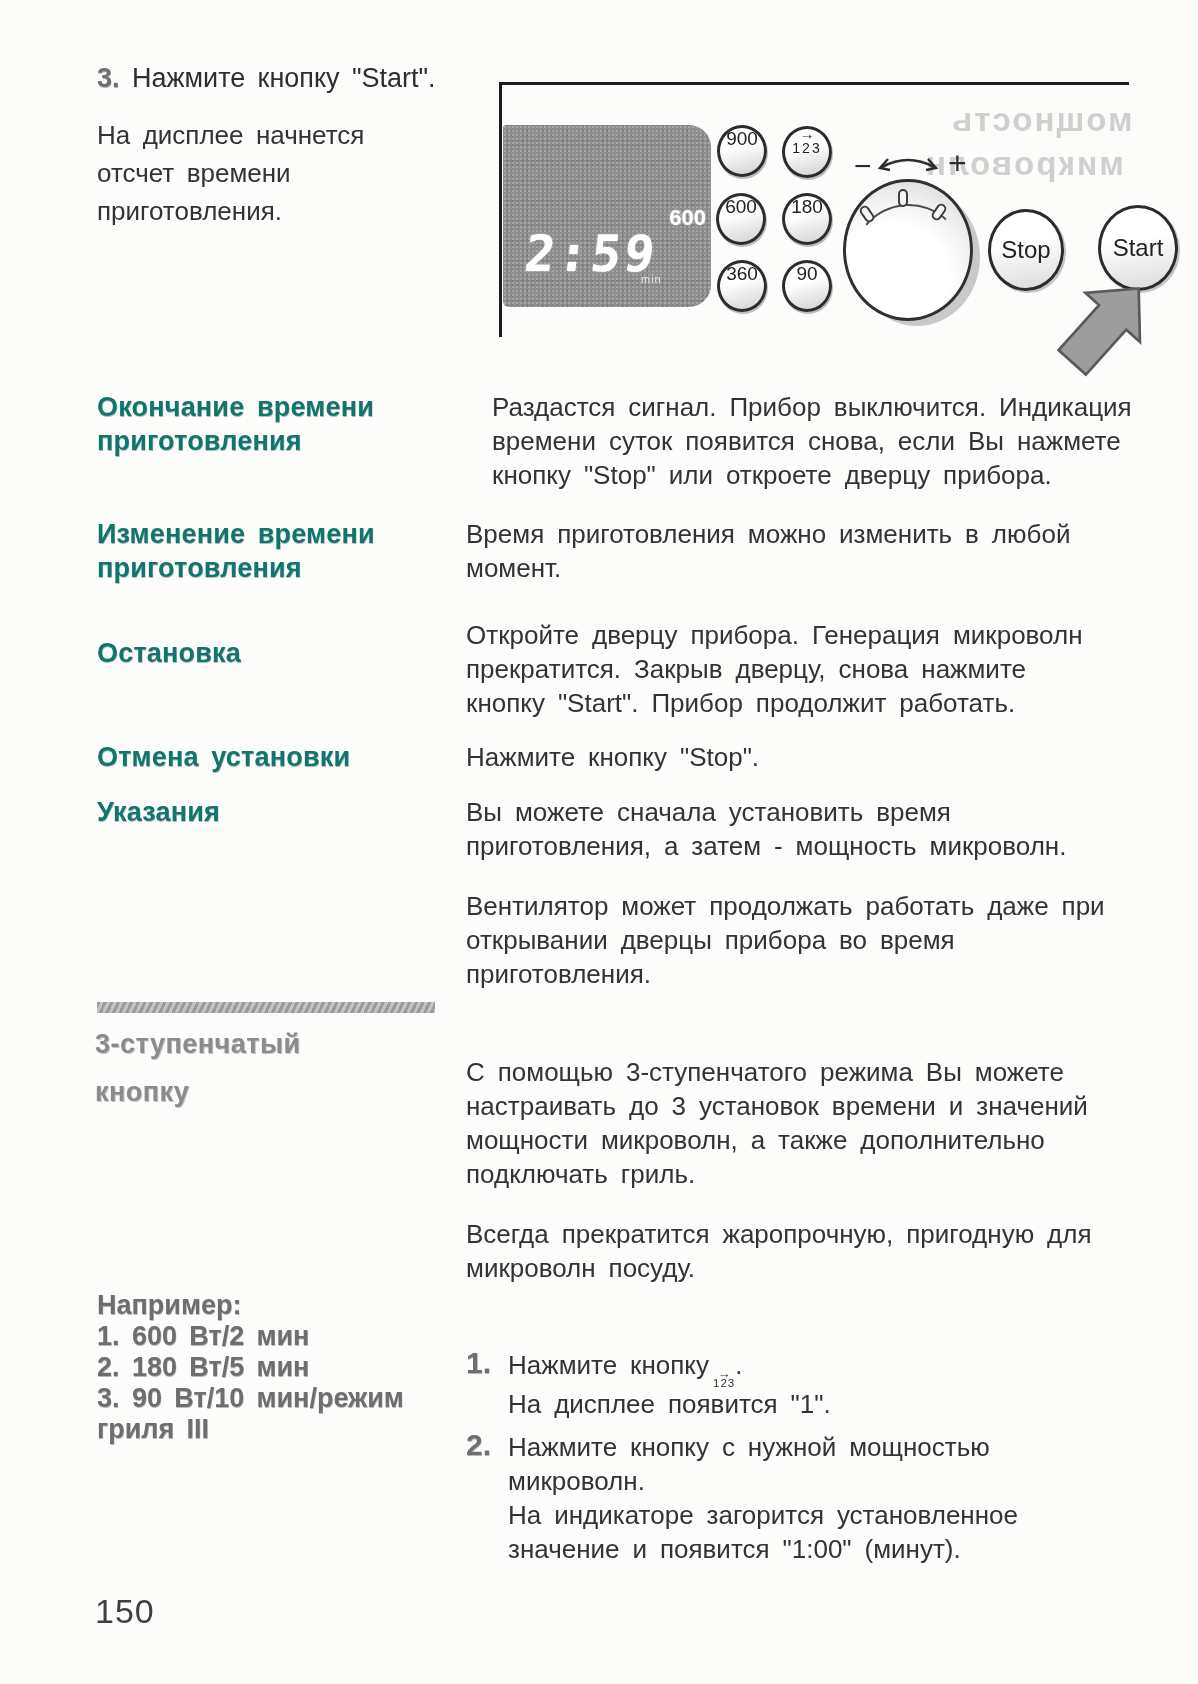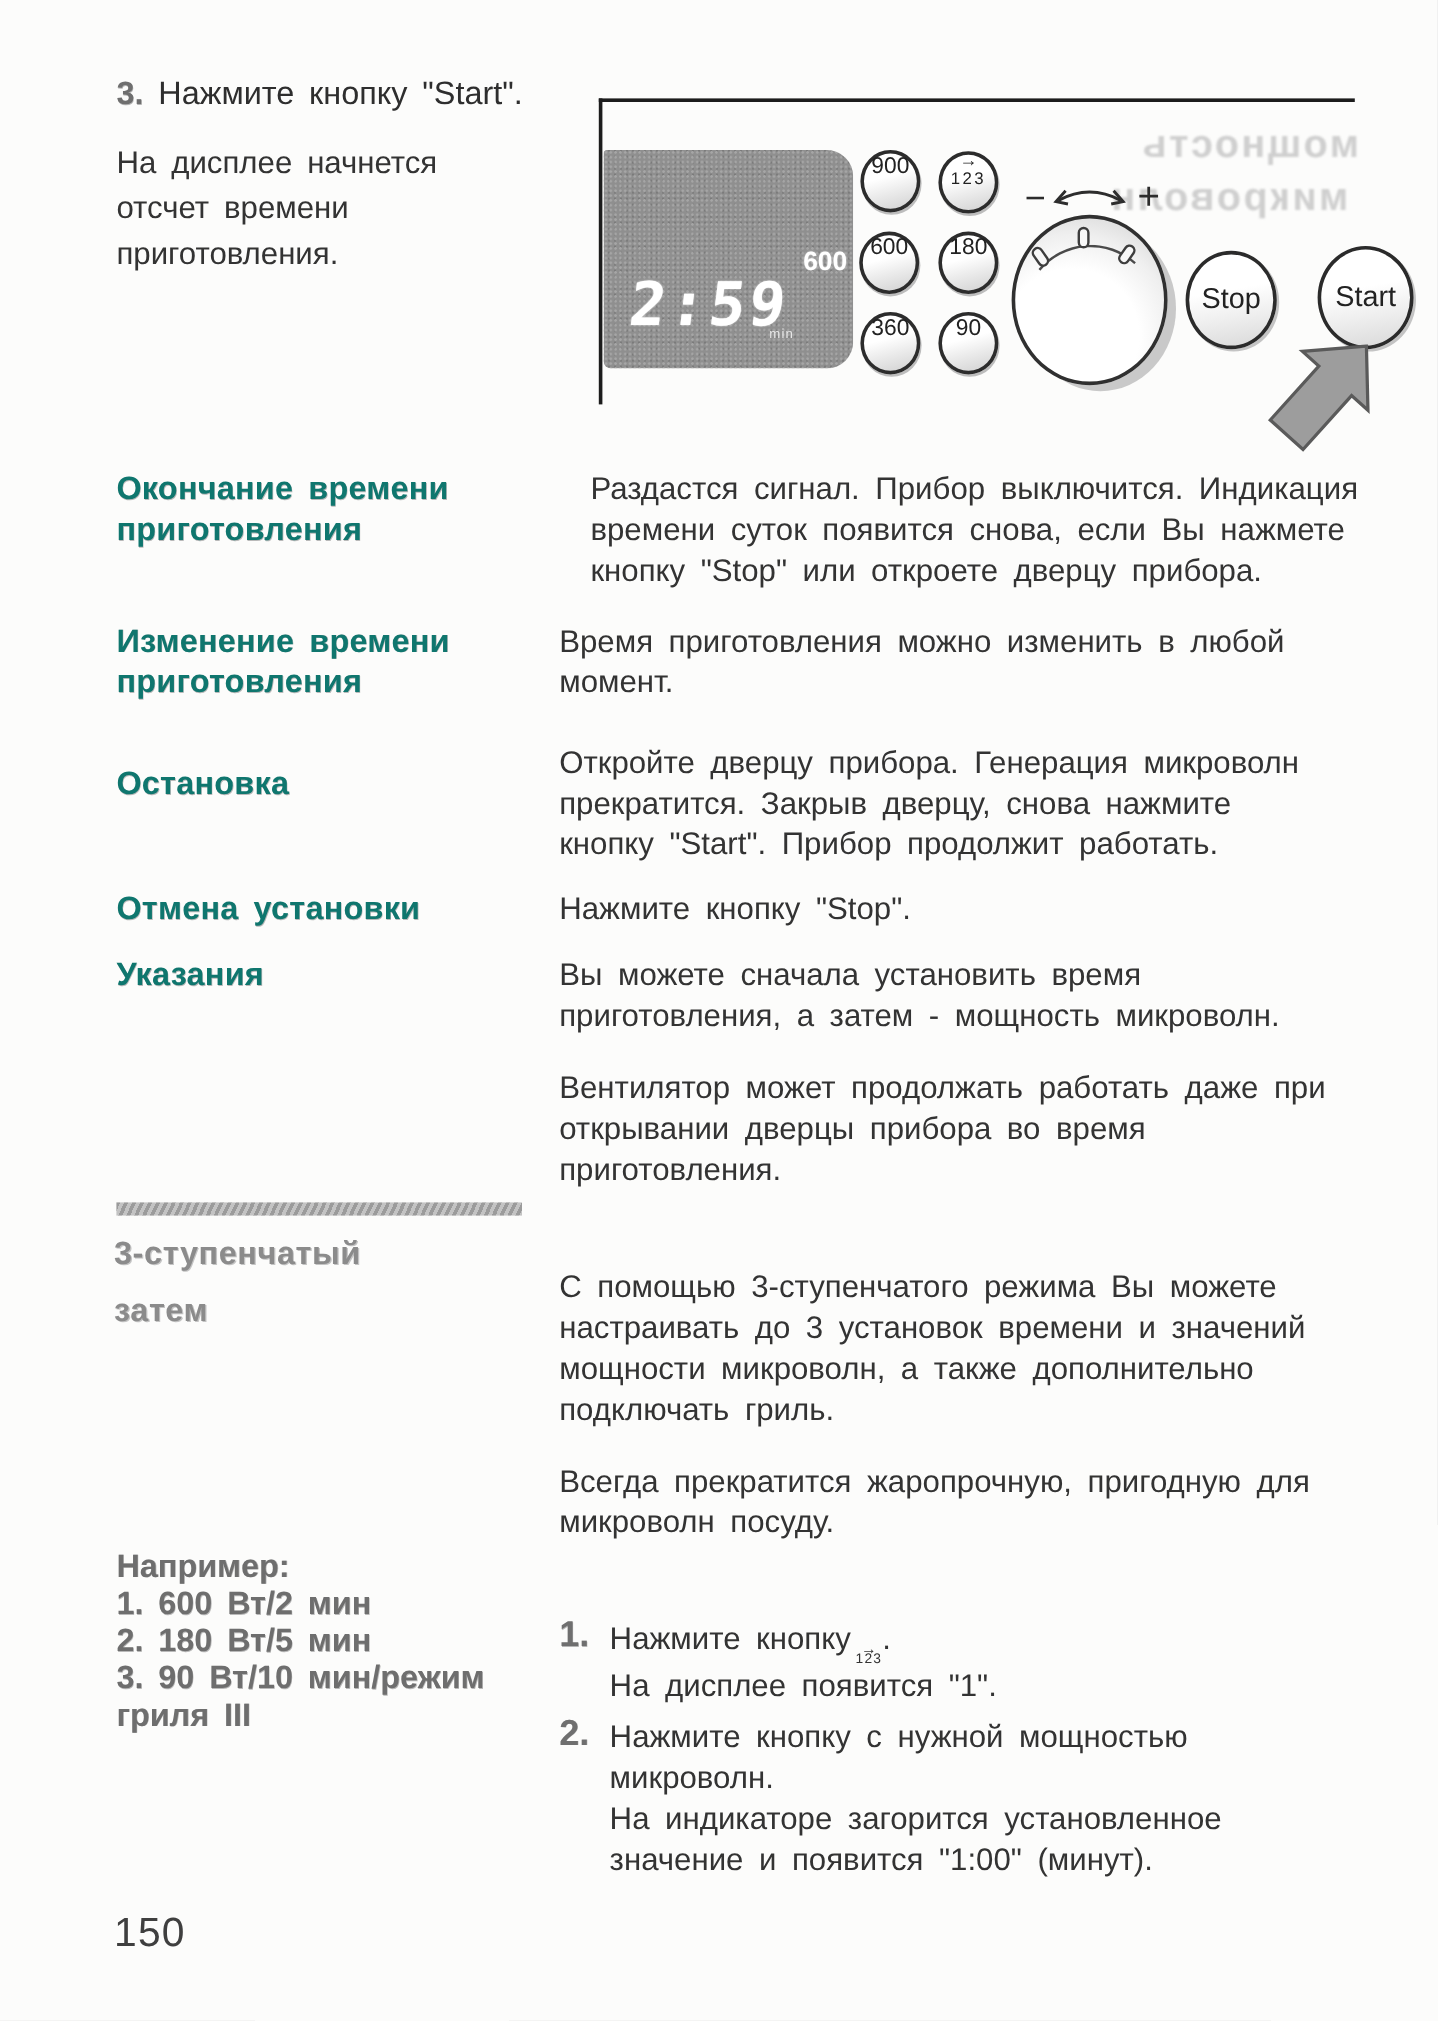--- a/index.html
+++ b/index.html
@@ -221,21 +221,21 @@
 
   <div class="sec-heading" style="top:795px;">Указания</div>
   <div class="sec-body body-text" style="top:795px;">
     <p>Вы можете сначала установить время приготовления, а затем - мощность микроволн.</p>
     <p>Вентилятор может продолжать работать даже при открывании дверцы прибора во время приготовления.</p>
   </div>
 
   <div class="divider"></div>
   <div class="mode-title">
     <div>3-ступенчатый</div>
-    <div>затем</div>
+    <div>кнопку</div>
   </div>
   <div class="sec-body body-text" style="top:1055px;">
     <p>С помощью 3-ступенчатого режима Вы можете настраивать до 3 установок времени и значений мощности микроволн, а также дополнительно подключать гриль.</p>
     <p>Всегда прекратится жаропрочную, пригодную для микроволн посуду.</p>
   </div>
 
   <div class="example">
     <div>Например:</div>
     <div>1.  600 Вт/2 мин</div>
     <div>2.  180 Вт/5 мин</div>

